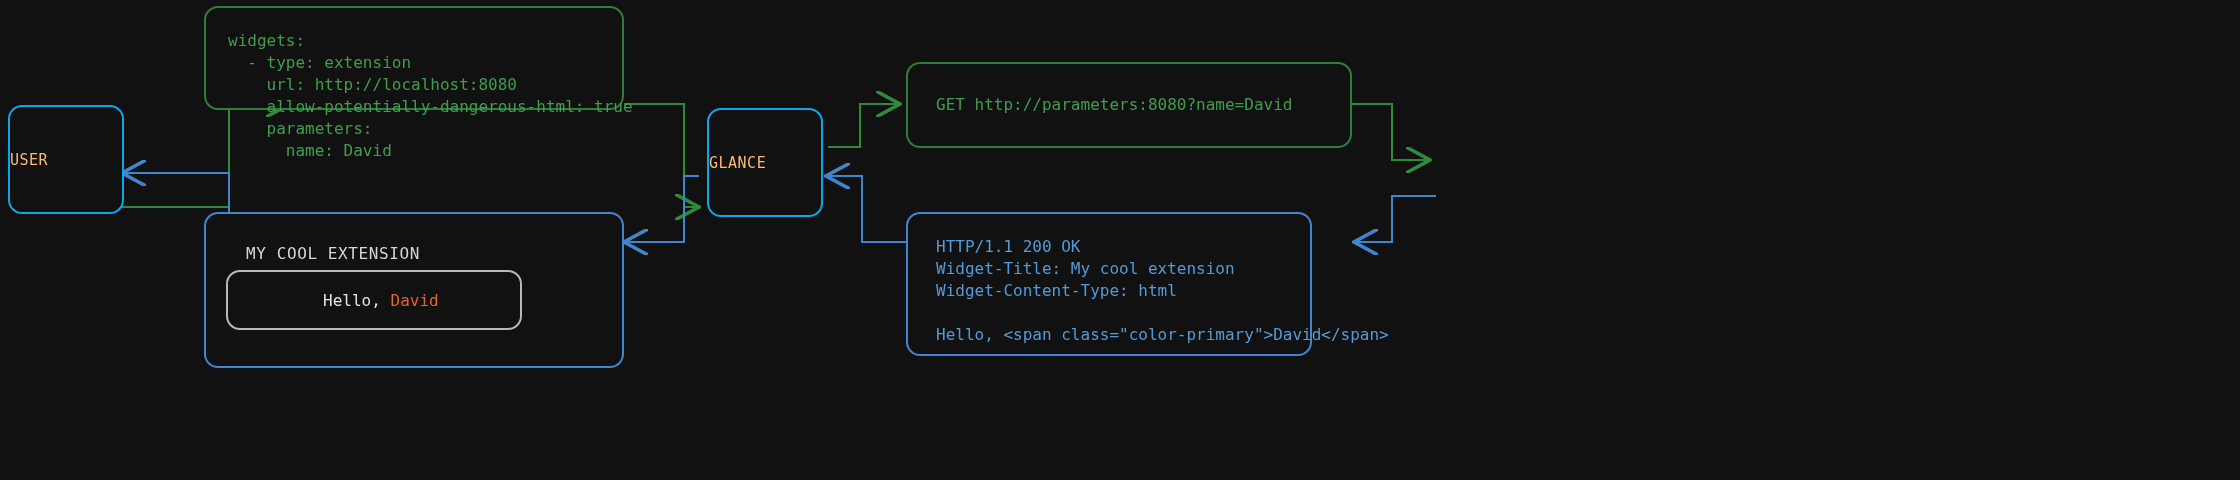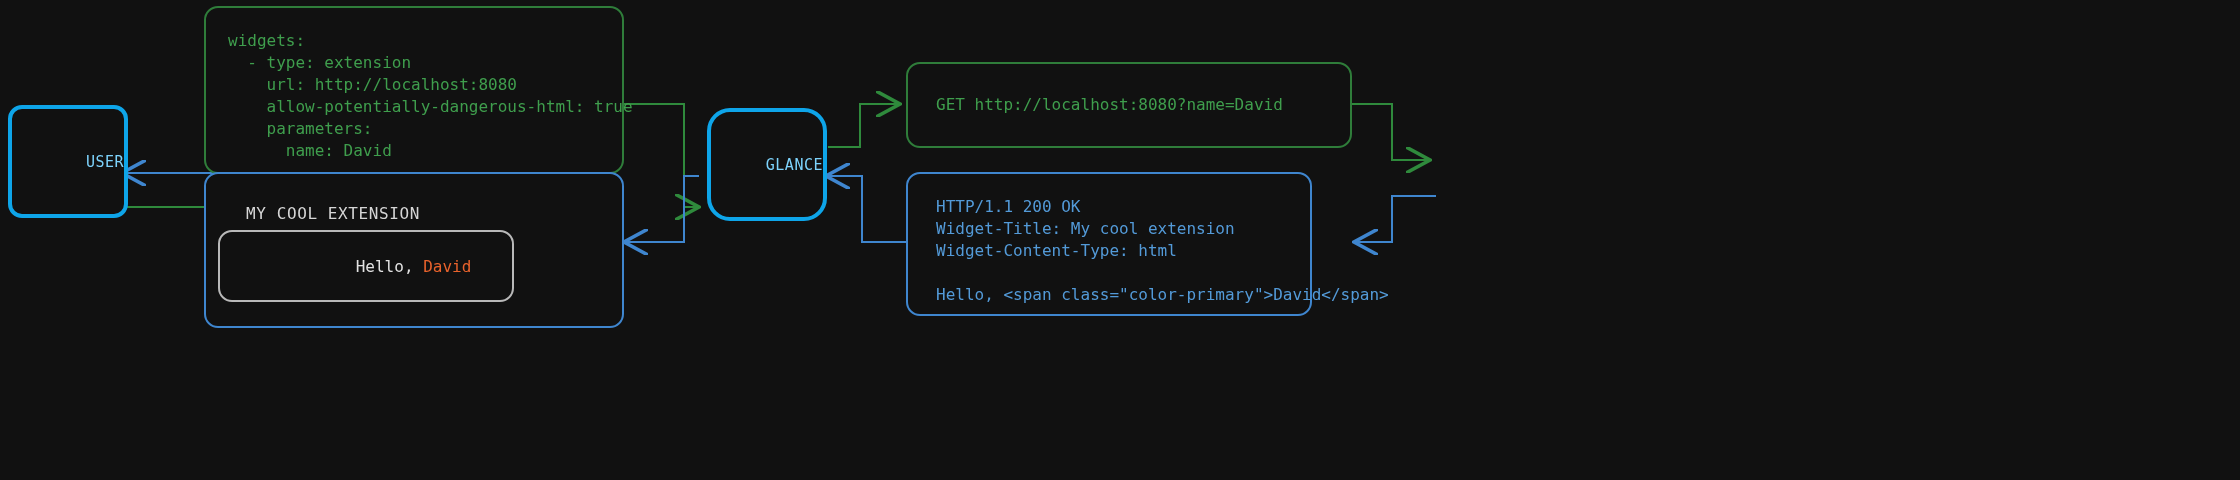--- a/index.html
+++ b/index.html
@@ -18,39 +18,39 @@
   #wires {
     position: absolute;
     left: 0;
     top: 0;
     width: 2240px;
     height: 480px;
     pointer-events: none;
   }
   .node {
     position: absolute;
-    border: 4px solid #0ea5e9;
+    border: 2px solid #0ea5e9;
     border-radius: 14px;
     background: #111111;
     display: flex;
     align-items: center;
-    justify-content: flex-end;
-    color: #7dd3fc;
+    justify-content: flex-start;
+    color: #fdba74;
     font-family: "DejaVu Sans Mono", "Liberation Mono", monospace;
     font-size: 15px;
     letter-spacing: 0.5px;
   }
   .panel {
     position: absolute;
     border-radius: 14px;
     background: #111111;
     box-sizing: border-box;
   }
   .panel.green { border: 2px solid #2f7d3a; }
-  .panel.blue-thick { border: 2px solid #3f86cf; }
+  .panel.blue-thick { border: 2px solid #3f86cf; margin-top: 40px; }
   .code {
     font-family: "DejaVu Sans Mono", "Liberation Mono", monospace;
     font-size: 16px;
     line-height: 22px;
     white-space: pre;
     margin: 0;
   }
   .code.green { color: #3f9e4d; }
   .code.blue  { color: #539ad8; }
   .widget-title {
@@ -104,48 +104,48 @@
       <path d="M906,242 L862,242 L862,176 L826,176" marker-end="url(#arrow-blue)"></path>
       <path d="M699,176 L684,176 L684,242 L624,242" marker-end="url(#arrow-blue)"></path>
       <path d="M290,242 L229,242 L229,173 L122,173" marker-end="url(#arrow-blue)"></path>
     </g>
   </svg>
 
   <div class="node" style="left:8px; top:105px; width:112px; height:105px;">
     <span>USER</span>
   </div>
 
-  <div class="node" style="left:707px; top:108px; width:112px; height:105px;border-radius:23px;">
+  <div class="node" style="left:707px; top:108px; width:112px; height:105px;">
     <span>GLANCE</span>
   </div>
 
 
-  <div class="panel green" style="left:204px; top:6px; width:420px; height:168px;">
+  <div class="panel green" style="left:204px; top:6px; width:420px; height:104px;">
     <pre class="code green" style="position:absolute; left:22px; top:22px;">widgets:
   - type: extension
     url: http://localhost:8080
     allow-potentially-dangerous-html: true
     parameters:
       name: David</pre>
   </div>
 
   <div class="panel green" style="left:906px; top:62px; width:446px; height:86px;">
-    <pre class="code green" style="position:absolute; left:28px; top:30px;">GET http://localhost:8080?name=David</pre>
+    <pre class="code green" style="position:absolute; left:28px; top:30px;">GET http://parameters:8080?name=David</pre>
   </div>
 
   <div class="panel blue-thick" style="left:906px; top:172px; width:406px; height:144px;">
     <pre class="code blue" style="position:absolute; left:28px; top:22px;">HTTP/1.1 200 OK
 Widget-Title: My cool extension
 Widget-Content-Type: html
 
 Hello, &lt;span class="color-primary"&gt;David&lt;/span&gt;</pre>
   </div>
 
   <div class="panel blue-thick" style="left:204px; top:172px; width:420px; height:156px;">
     <div class="widget-title" style="position:absolute; left:40px; top:30px;">MY COOL EXTENSION</div>
-    <div class="widget-inner" style="left:12px; top:56px; width:296px; height:72px;justify-content:center;">
+    <div class="widget-inner" style="left:20px; top:56px; width:296px; height:60px;">
       <div class="widget-inner-text">
         <span>Hello, </span><span class="accent-name">David</span>
       </div>
     </div>
   </div>
 
 </div>
 
 </body></html>

